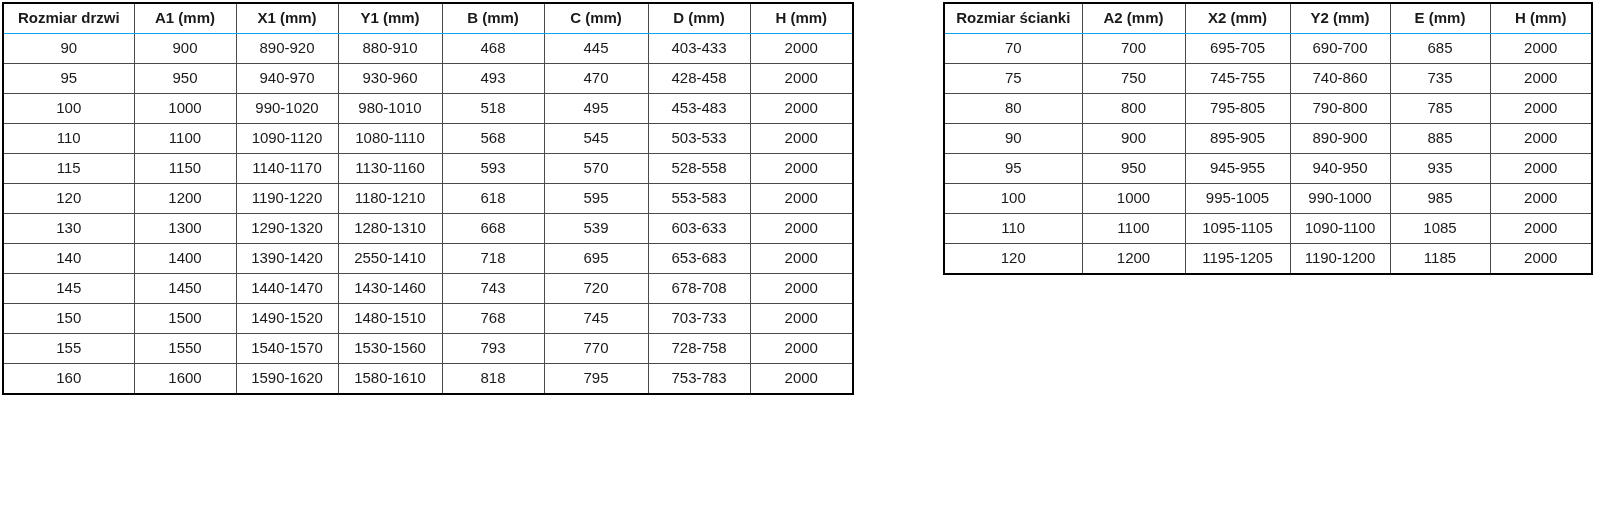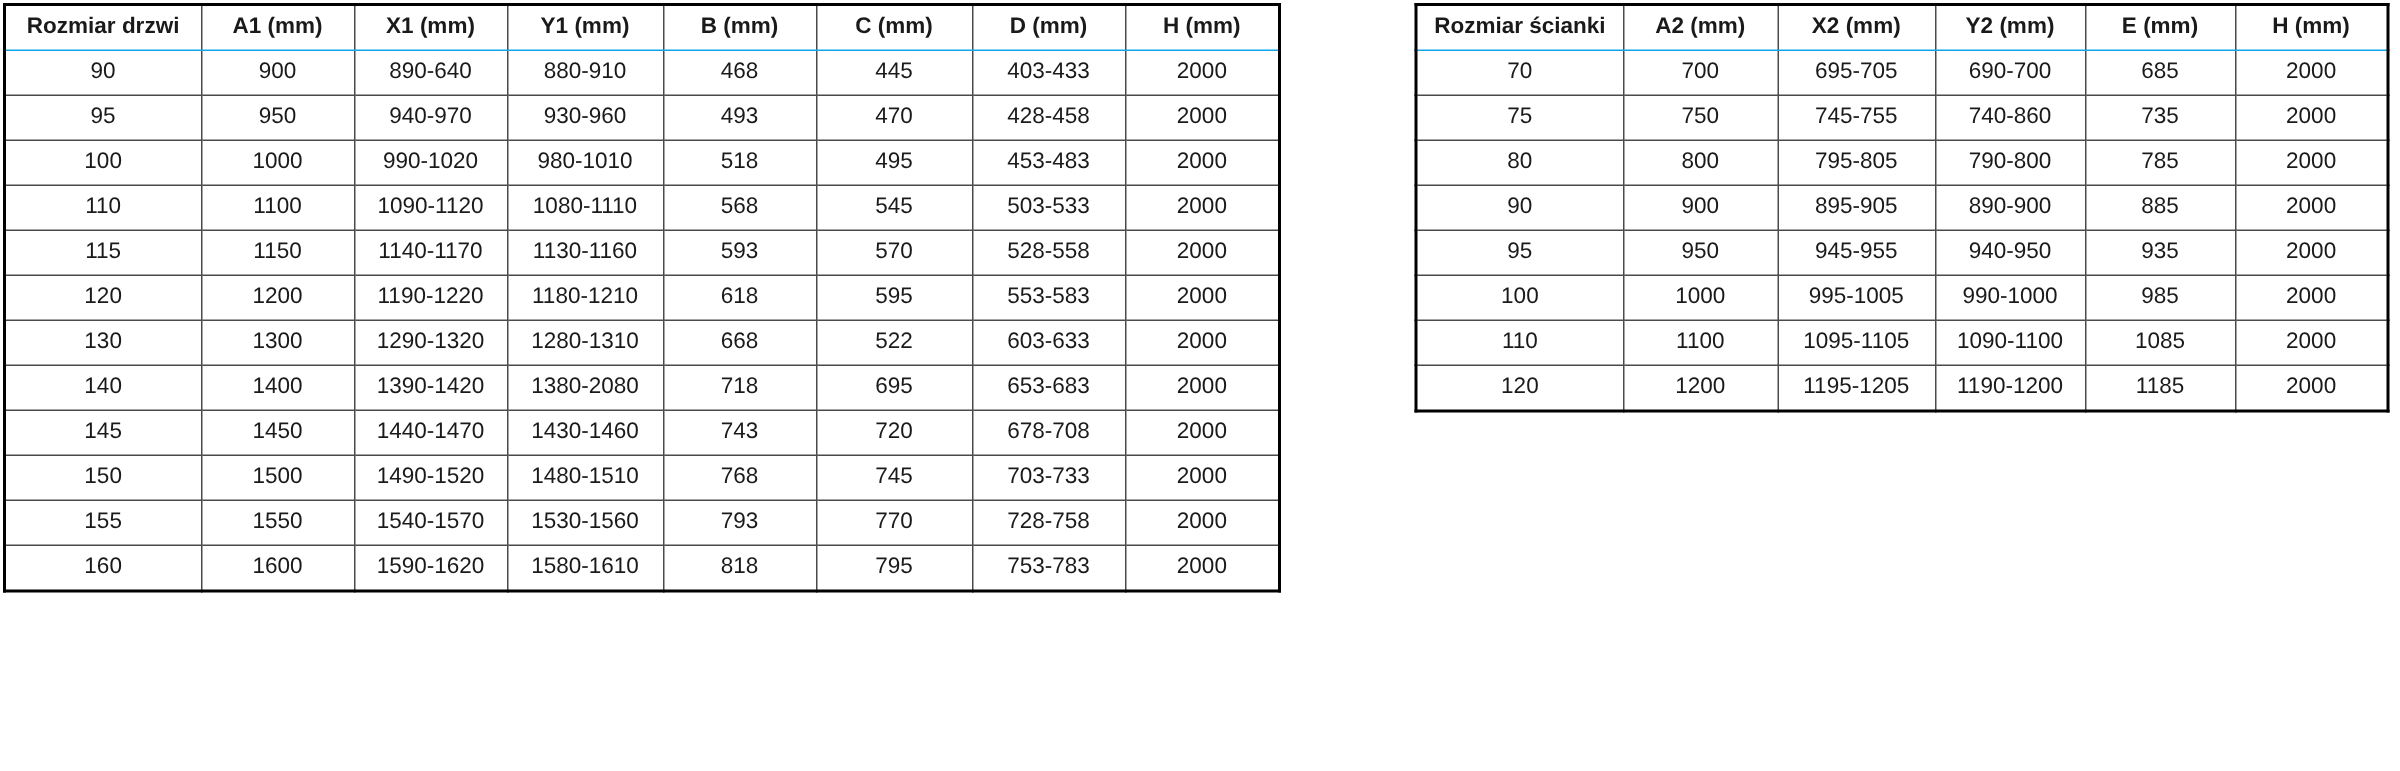--- a/index.html
+++ b/index.html
@@ -78,21 +78,21 @@
             <th>B (mm)</th>
             <th>C (mm)</th>
             <th>D (mm)</th>
             <th>H (mm)</th>
           </tr>
         </thead>
         <tbody>
           <tr>
             <td>90</td>
             <td>900</td>
-            <td>890-640</td>
+            <td>890-920</td>
             <td>880-910</td>
             <td>468</td>
             <td>445</td>
             <td>403-433</td>
             <td>2000</td>
           </tr>
           <tr>
             <td>95</td>
             <td>950</td>
             <td>940-970</td>
@@ -141,29 +141,29 @@
             <td>595</td>
             <td>553-583</td>
             <td>2000</td>
           </tr>
           <tr>
             <td>130</td>
             <td>1300</td>
             <td>1290-1320</td>
             <td>1280-1310</td>
             <td>668</td>
-            <td>522</td>
+            <td>539</td>
             <td>603-633</td>
             <td>2000</td>
           </tr>
           <tr>
             <td>140</td>
             <td>1400</td>
             <td>1390-1420</td>
-            <td>1380-2080</td>
+            <td>2550-1410</td>
             <td>718</td>
             <td>695</td>
             <td>653-683</td>
             <td>2000</td>
           </tr>
           <tr>
             <td>145</td>
             <td>1450</td>
             <td>1440-1470</td>
             <td>1430-1460</td>

